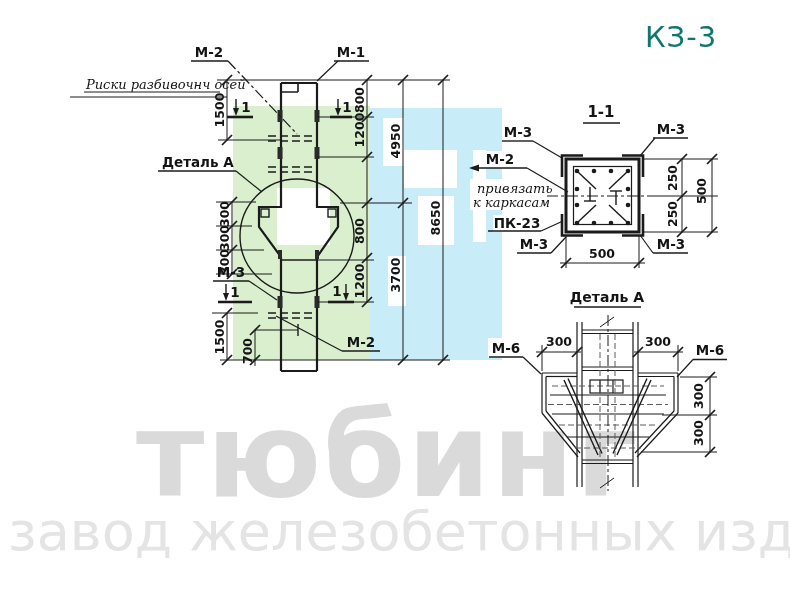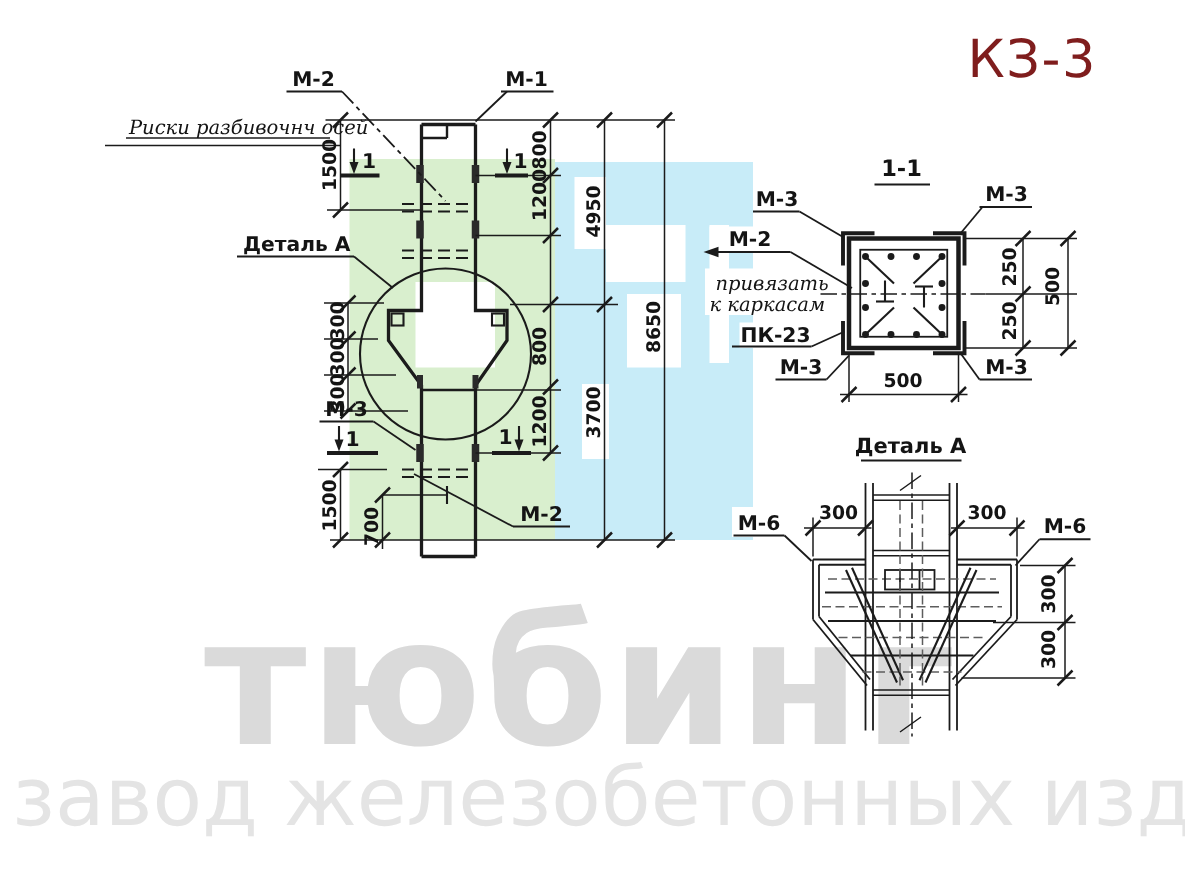--- a/index.html
+++ b/index.html
@@ -8,21 +8,21 @@
   .abs{position:absolute;}
   
   .logo-green{left:233px;top:106px;width:137px;height:254px;background:#d9efce;z-index:0;}
   .logo-cyan{left:370px;top:108px;width:132px;height:252px;background:#c8ecf8;z-index:0;}
   .cut{background:#ffffff;z-index:1;}
   
   .wm1{left:136px;top:396px;font-size:118px;font-weight:bold;line-height:1;color:#dadada;
        letter-spacing:2px;z-index:2;white-space:nowrap;}
   .wm2{left:8px;top:505px;font-size:54px;font-weight:normal;line-height:1;color:#e4e4e4;
        letter-spacing:0;z-index:2;white-space:nowrap;}
-  .sheet-title{left:645px;top:20px;width:110px;font-size:35px;color:#7f1d1d;z-index:6;
+  .sheet-title{left:645px;top:20px;width:110px;font-size:29px;color:#0f766e;z-index:6;
        letter-spacing:1px;}
   svg.draw{position:absolute;left:0;top:0;z-index:5;}
   
   .s1{stroke:#1b1b1b;stroke-width:1;fill:none}
   .s12{stroke:#1b1b1b;stroke-width:1.2;fill:none}
   .s14{stroke:#1b1b1b;stroke-width:1.4;fill:none}
   .s16{stroke:#1b1b1b;stroke-width:1.6;fill:none}
   .s22{stroke:#1b1b1b;stroke-width:2.2;fill:none}
   .s26{stroke:#1b1b1b;stroke-width:2.6;fill:none}
   .s3{stroke:#1b1b1b;stroke-width:3;fill:none}

